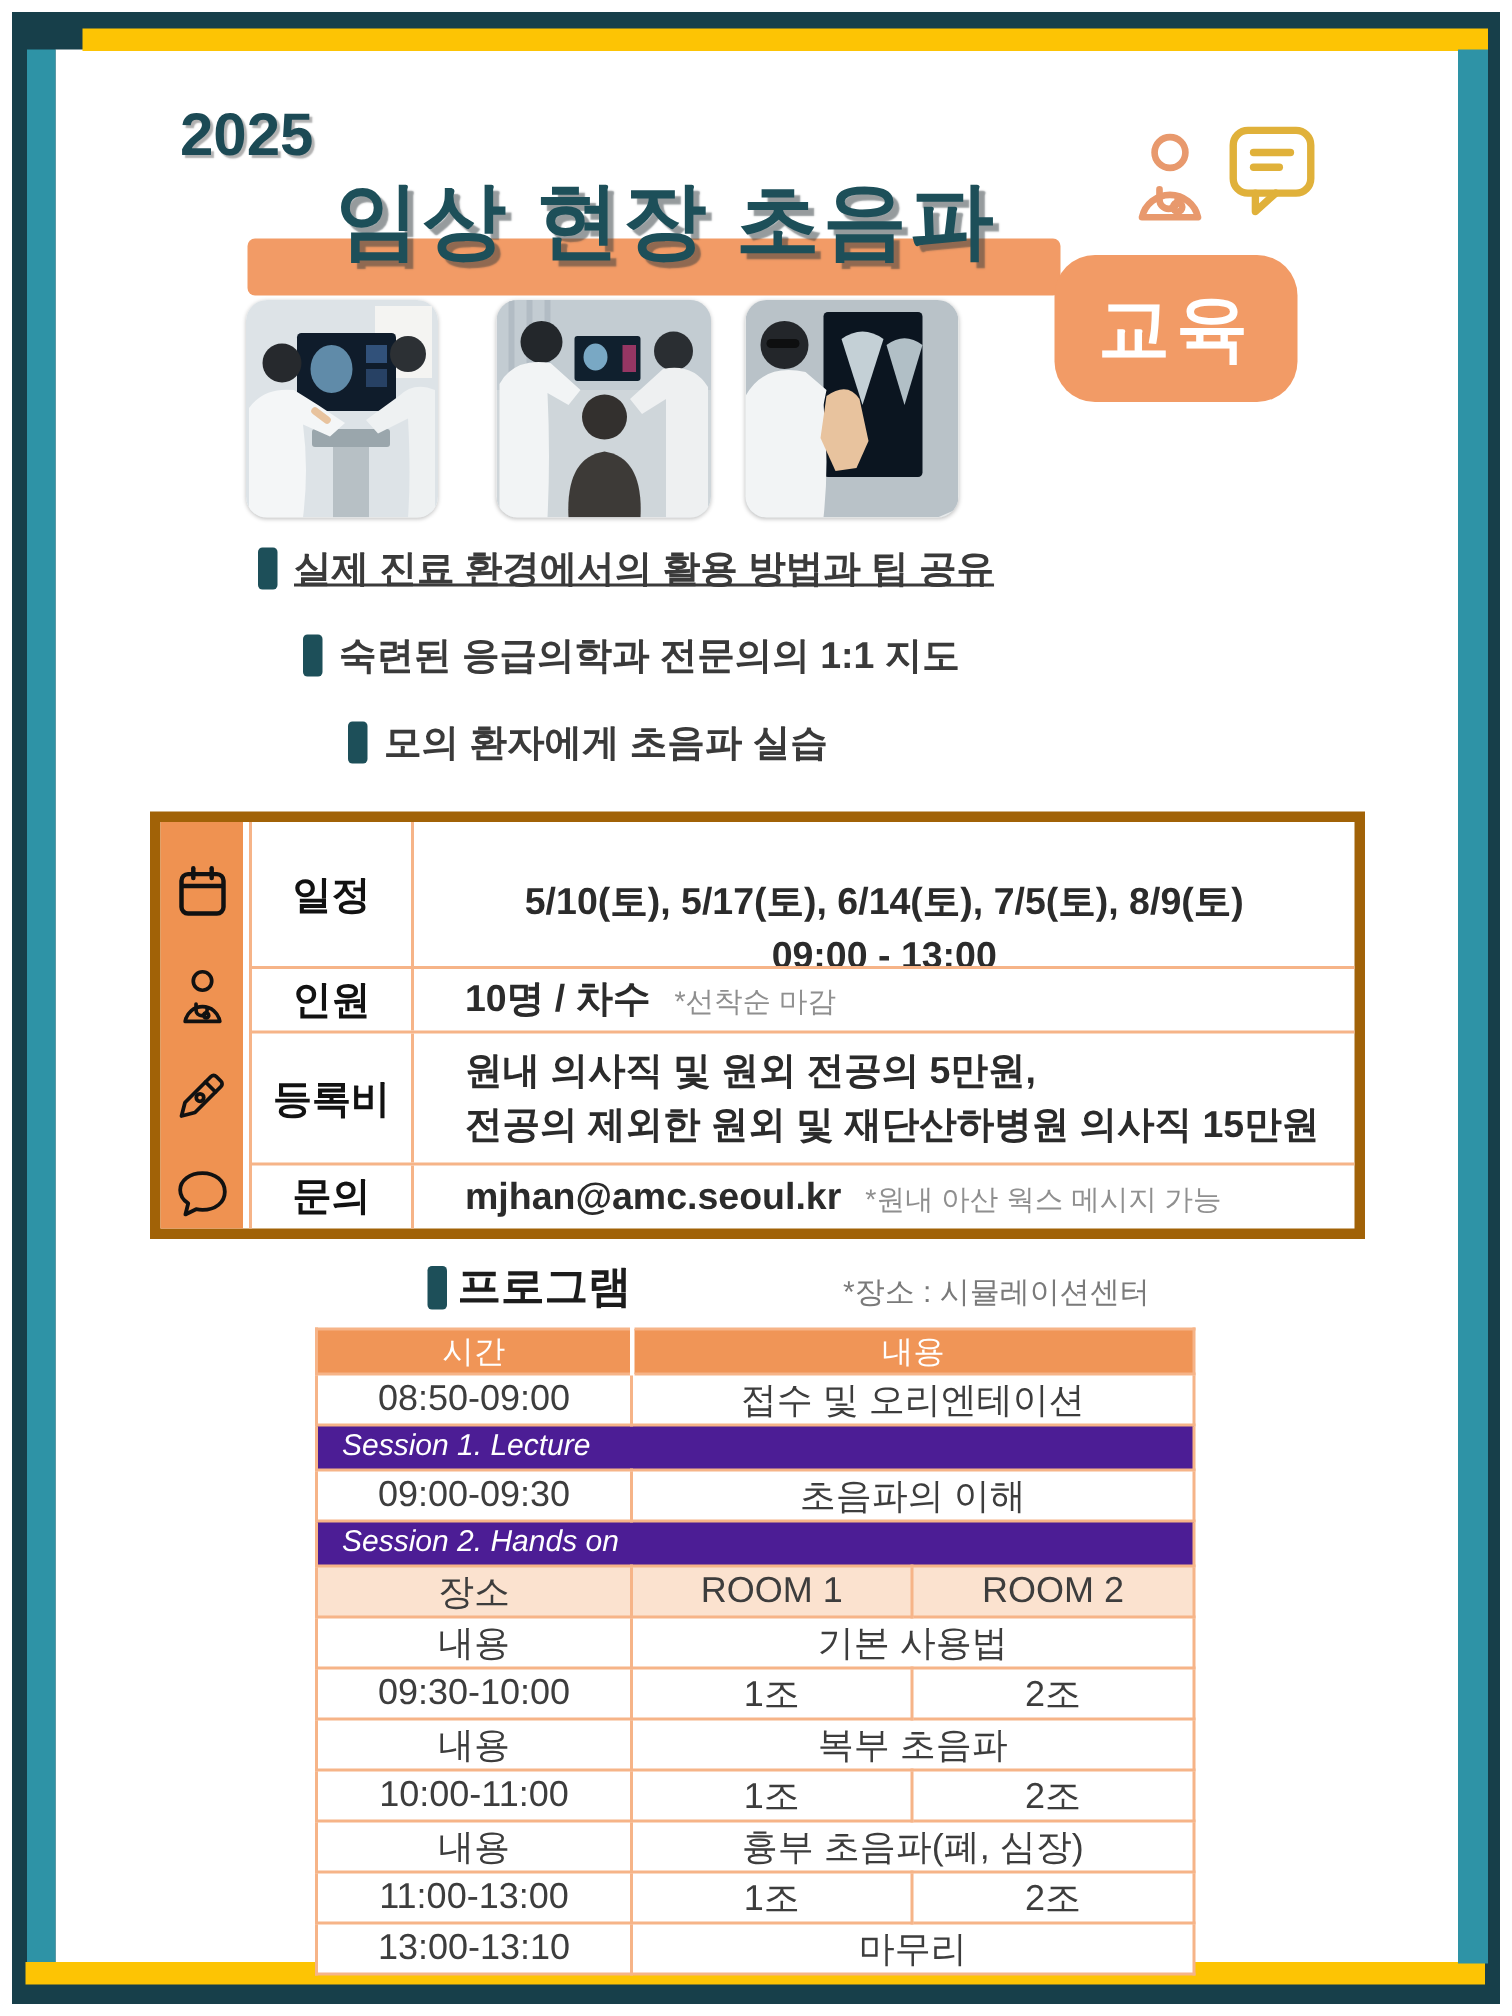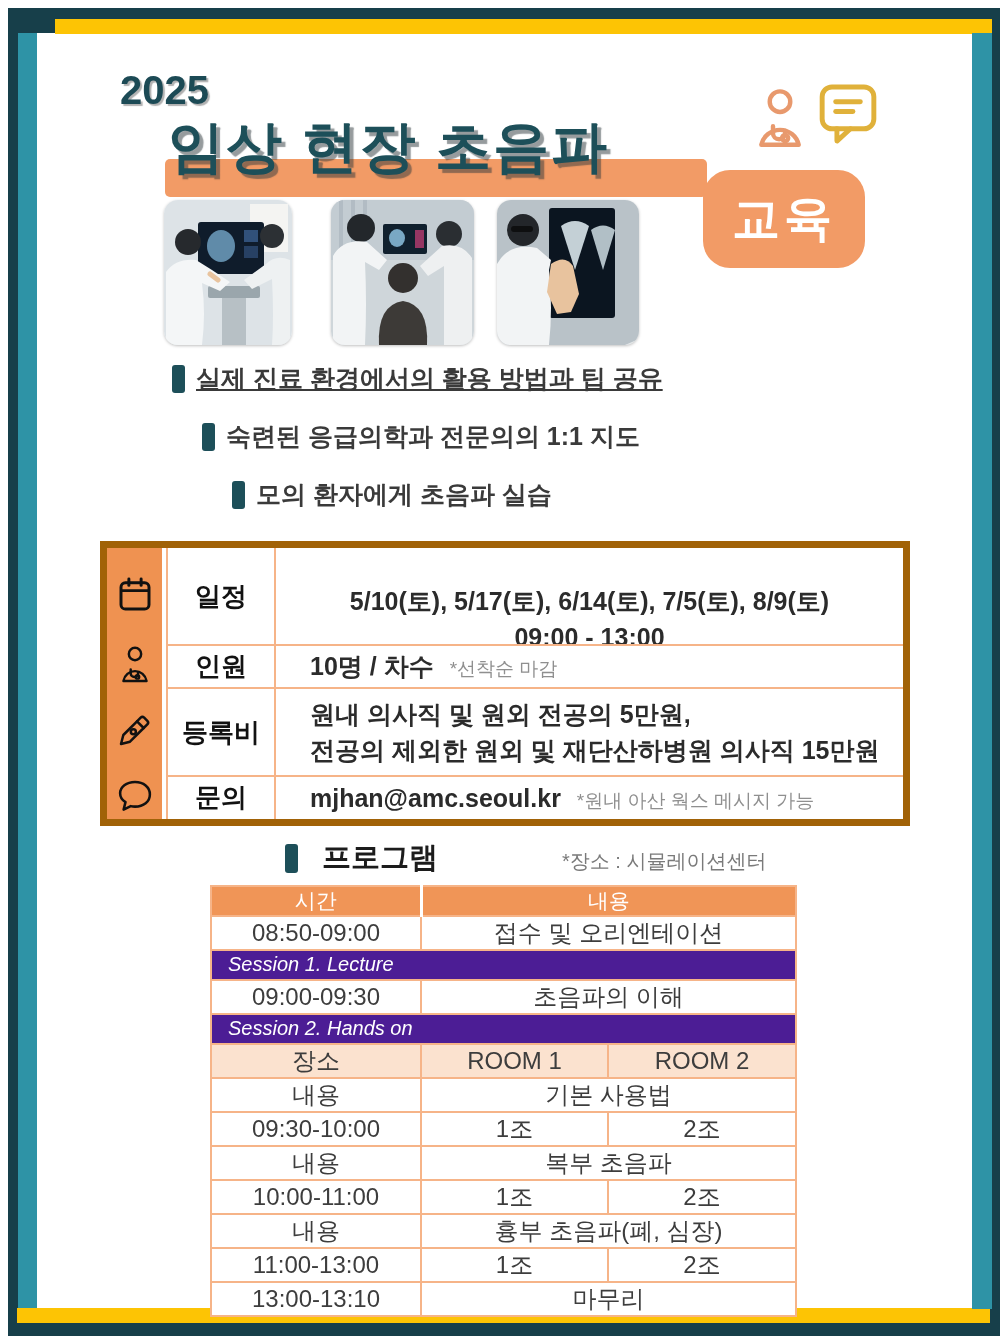--- a/index.html
+++ b/index.html
@@ -13,21 +13,21 @@
   .bar-yellow-top    { position:absolute; left:55px;  top:19px;   width:937px; height:15px; background:#fdc404; }
   .bar-yellow-bottom { position:absolute; left:17px;  top:1308px; width:973px; height:15px; background:#fdc404; }
   .bar-teal-left     { position:absolute; left:18px;  top:33px;   width:19px;  height:1275px; background:#2e93a6; }
   .bar-teal-right    { position:absolute; left:972px; top:33px;   width:20px;  height:1276px; background:#2e93a6; }
 
   
   .year { position:absolute; left:120px; top:68px; font-size:40px; font-weight:bold; color:#1c4a55;
           text-shadow:2px 2px 1px rgba(60,60,60,.4); }
   .title-highlight { position:absolute; left:165px; top:159px; width:542px; height:38px;
           background:#f29b66; border-radius:5px; }
-  .page-title { position:absolute; left:168px; top:110px; width:552px; text-align:left;
+  .page-title { position:absolute; left:168px; top:110px; width:552px; text-align:center;
           font-size:56px; font-weight:bold; letter-spacing:2px; color:#1d4f59;
           text-shadow:4px 4px 1px rgba(45,55,60,.5); }
   .hdr-icon { position:absolute; }
   .hdr-icon.doc  { left:752px; top:85px; width:56px; height:66px; }
   .hdr-icon.chat { left:816px; top:80px; width:64px; height:68px; }
   .badge { position:absolute; left:703px; top:170px; width:162px; height:98px; background:#f29b66;
            border-radius:27px; display:flex; align-items:center; justify-content:center;
            font-size:48px; font-weight:bold; letter-spacing:4px; color:#ffffff; }
 
   
@@ -60,21 +60,21 @@
   .info .row.h3{height:96px;} .info .row.h4{height:48px;}
   .info .lbl { width:108px; border-right:2px solid #f6b488; display:flex; align-items:center;
                justify-content:center; font-size:26px; font-weight:bold; color:#121212; }
   .info .val { flex:1; display:flex; flex-direction:column; justify-content:center; padding-left:34px;
                font-size:25px; font-weight:bold; color:#2b2b2b; line-height:1.45; }
   .info .val.center { padding-left:0; text-align:center;margin-top:46px; }
   .info .inline { display:flex; align-items:baseline; gap:16px; }
   .note { font-size:19px; font-weight:normal; color:#8f8f8f; }
 
   
-  .prog-head { position:absolute; left:285px; top:838px; display:flex; align-items:center; gap:24px;
+  .prog-head { position:absolute; left:285px; top:838px; display:flex; align-items:center; gap:7px;
                font-size:29px; font-weight:bold; color:#1c1c1c; }
   .prog-head .mark { width:13px; height:29px; background:#1d4f59; border-radius:3px; }
   .prog-note { position:absolute; left:562px; top:848px; font-size:20px; color:#7a7a7a; }
 
   table.ptable { position:absolute; left:210px; top:885px; width:585px; border-collapse:collapse;
                  table-layout:fixed; }
   .ptable td { border:2px solid #f6b488; text-align:center; font-size:24px; color:#3d3d3d;
                padding:0; height:27px; background:#fff; }
   .ptable tr { height:29.75px;margin-top:26px; }
   .ptable tr.r-head td { background:#f09557; color:#ffffff; font-size:21px; }

